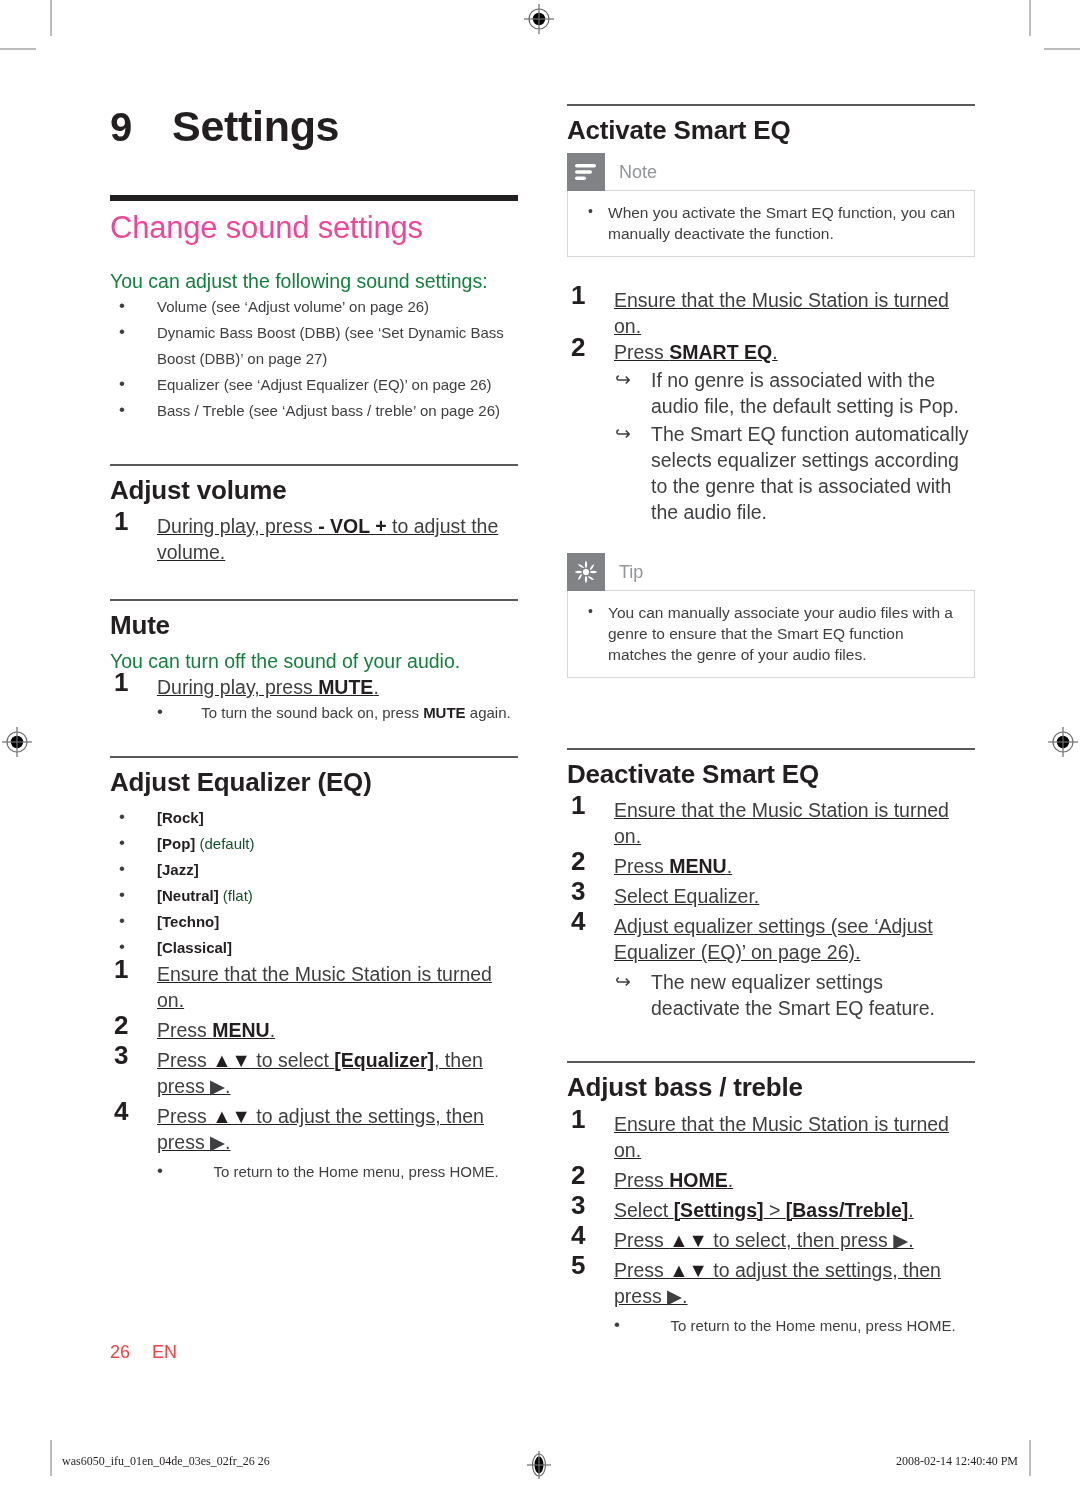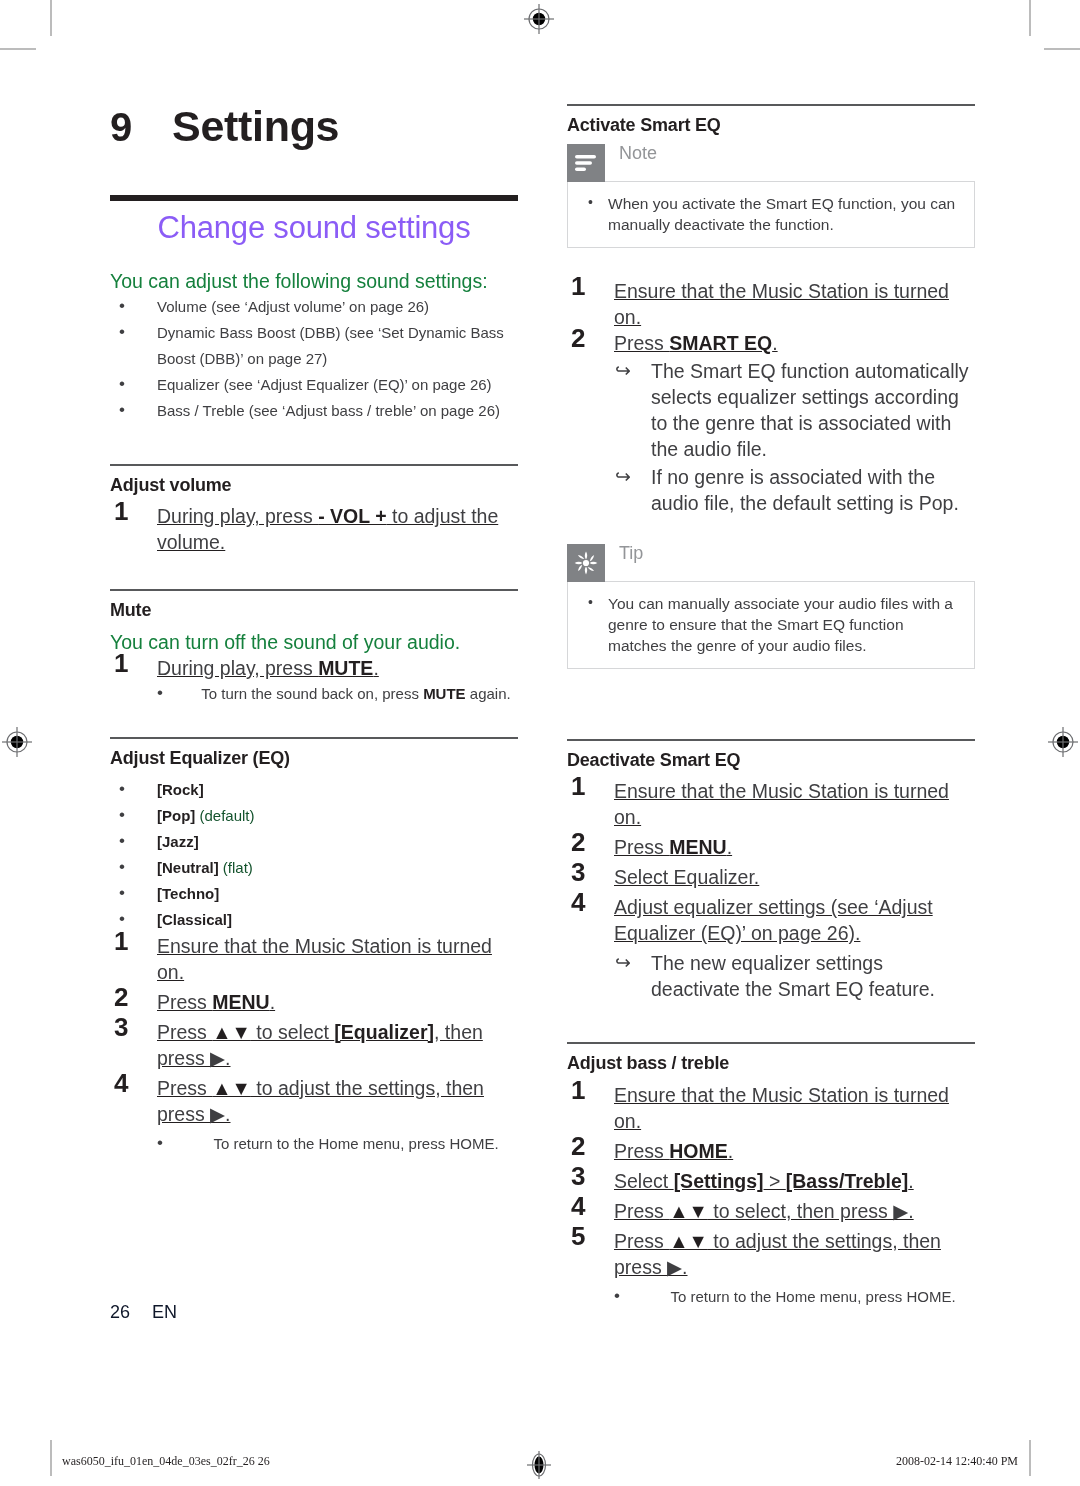--- a/index.html
+++ b/index.html
@@ -67,25 +67,24 @@
     margin: 0 0 9px 0;
   }
 
   
   h2.sec {
     font-size: 31px;
     font-weight: normal;
     margin: 9px 0 22px 0;
     line-height: 1.15;
     letter-spacing: -0.2px;
-    color: #8b5cf6;
-    text-align: center;
+    color: #ec4899;
   }
   h3.sub {
-    font-size: 18px;
+    font-size: 26px;
     font-weight: bold;
     margin: 0 0 7px 0;
     line-height: 1.2;
     letter-spacing: -0.2px;
     color: #231f20;
   }
 
   
   p.body {
     font-size: 19.5px;
@@ -157,21 +156,21 @@
   }
 
   .b  { font-weight: bold; color: #231f20; }
   .kb { font-weight: bold; color: #231f20; }
   .dim { color: #14532d; }
 
   
   .callout { margin: 4px 0 0 0; }
   .callout-head {
     display: flex;
-    align-items: flex-start;
+    align-items: center;
     height: 38px;
   }
   .callout-icon {
     width: 38px; height: 38px;
     background: #808285;
     flex: none;
     display: flex;
     align-items: center;
     justify-content: center;
   }
@@ -199,23 +198,23 @@
     content: "\2022";
     position: absolute;
     left: 6px; top: -1px;
     font-size: 14px;
   }
 
   
   .folio {
     position: absolute;
     left: 110px;
-    top: 1302px;
+    top: 1342px;
     font-size: 18px;
-    color: #0f172a;
+    color: #ef4444;
     display: flex;
     gap: 22px;
   }
 
   
   .footer {
     position: absolute;
     left: 0; top: 1454px;
     width: 1080px;
     font-family: "Liberation Serif", serif;
@@ -376,22 +375,22 @@
 
     <div class="spacer-30"></div>
 
     <ol class="steps tight">
       <li>Ensure that the Music Station is turned on.</li>
       <li>
         <span>Press </span><span class="kb">SMART EQ</span><span>.</span>
       </li>
     </ol>
     <ul class="arrows">
+      <li>If no genre is associated with the audio file, the default setting is Pop.</li>
       <li>The Smart EQ function automatically selects equalizer settings according to the genre that is associated with the audio file.</li>
-      <li>If no genre is associated with the audio file, the default setting is Pop.</li>
     </ul>
 
     <div class="spacer-24"></div>
 
     <div class="callout">
       <div class="callout-head">
         <div class="callout-icon">
           <svg width="26" height="26" viewBox="0 0 26 26">
             <g fill="#ffffff">
               <circle cx="13" cy="13" r="3.1"></circle>

